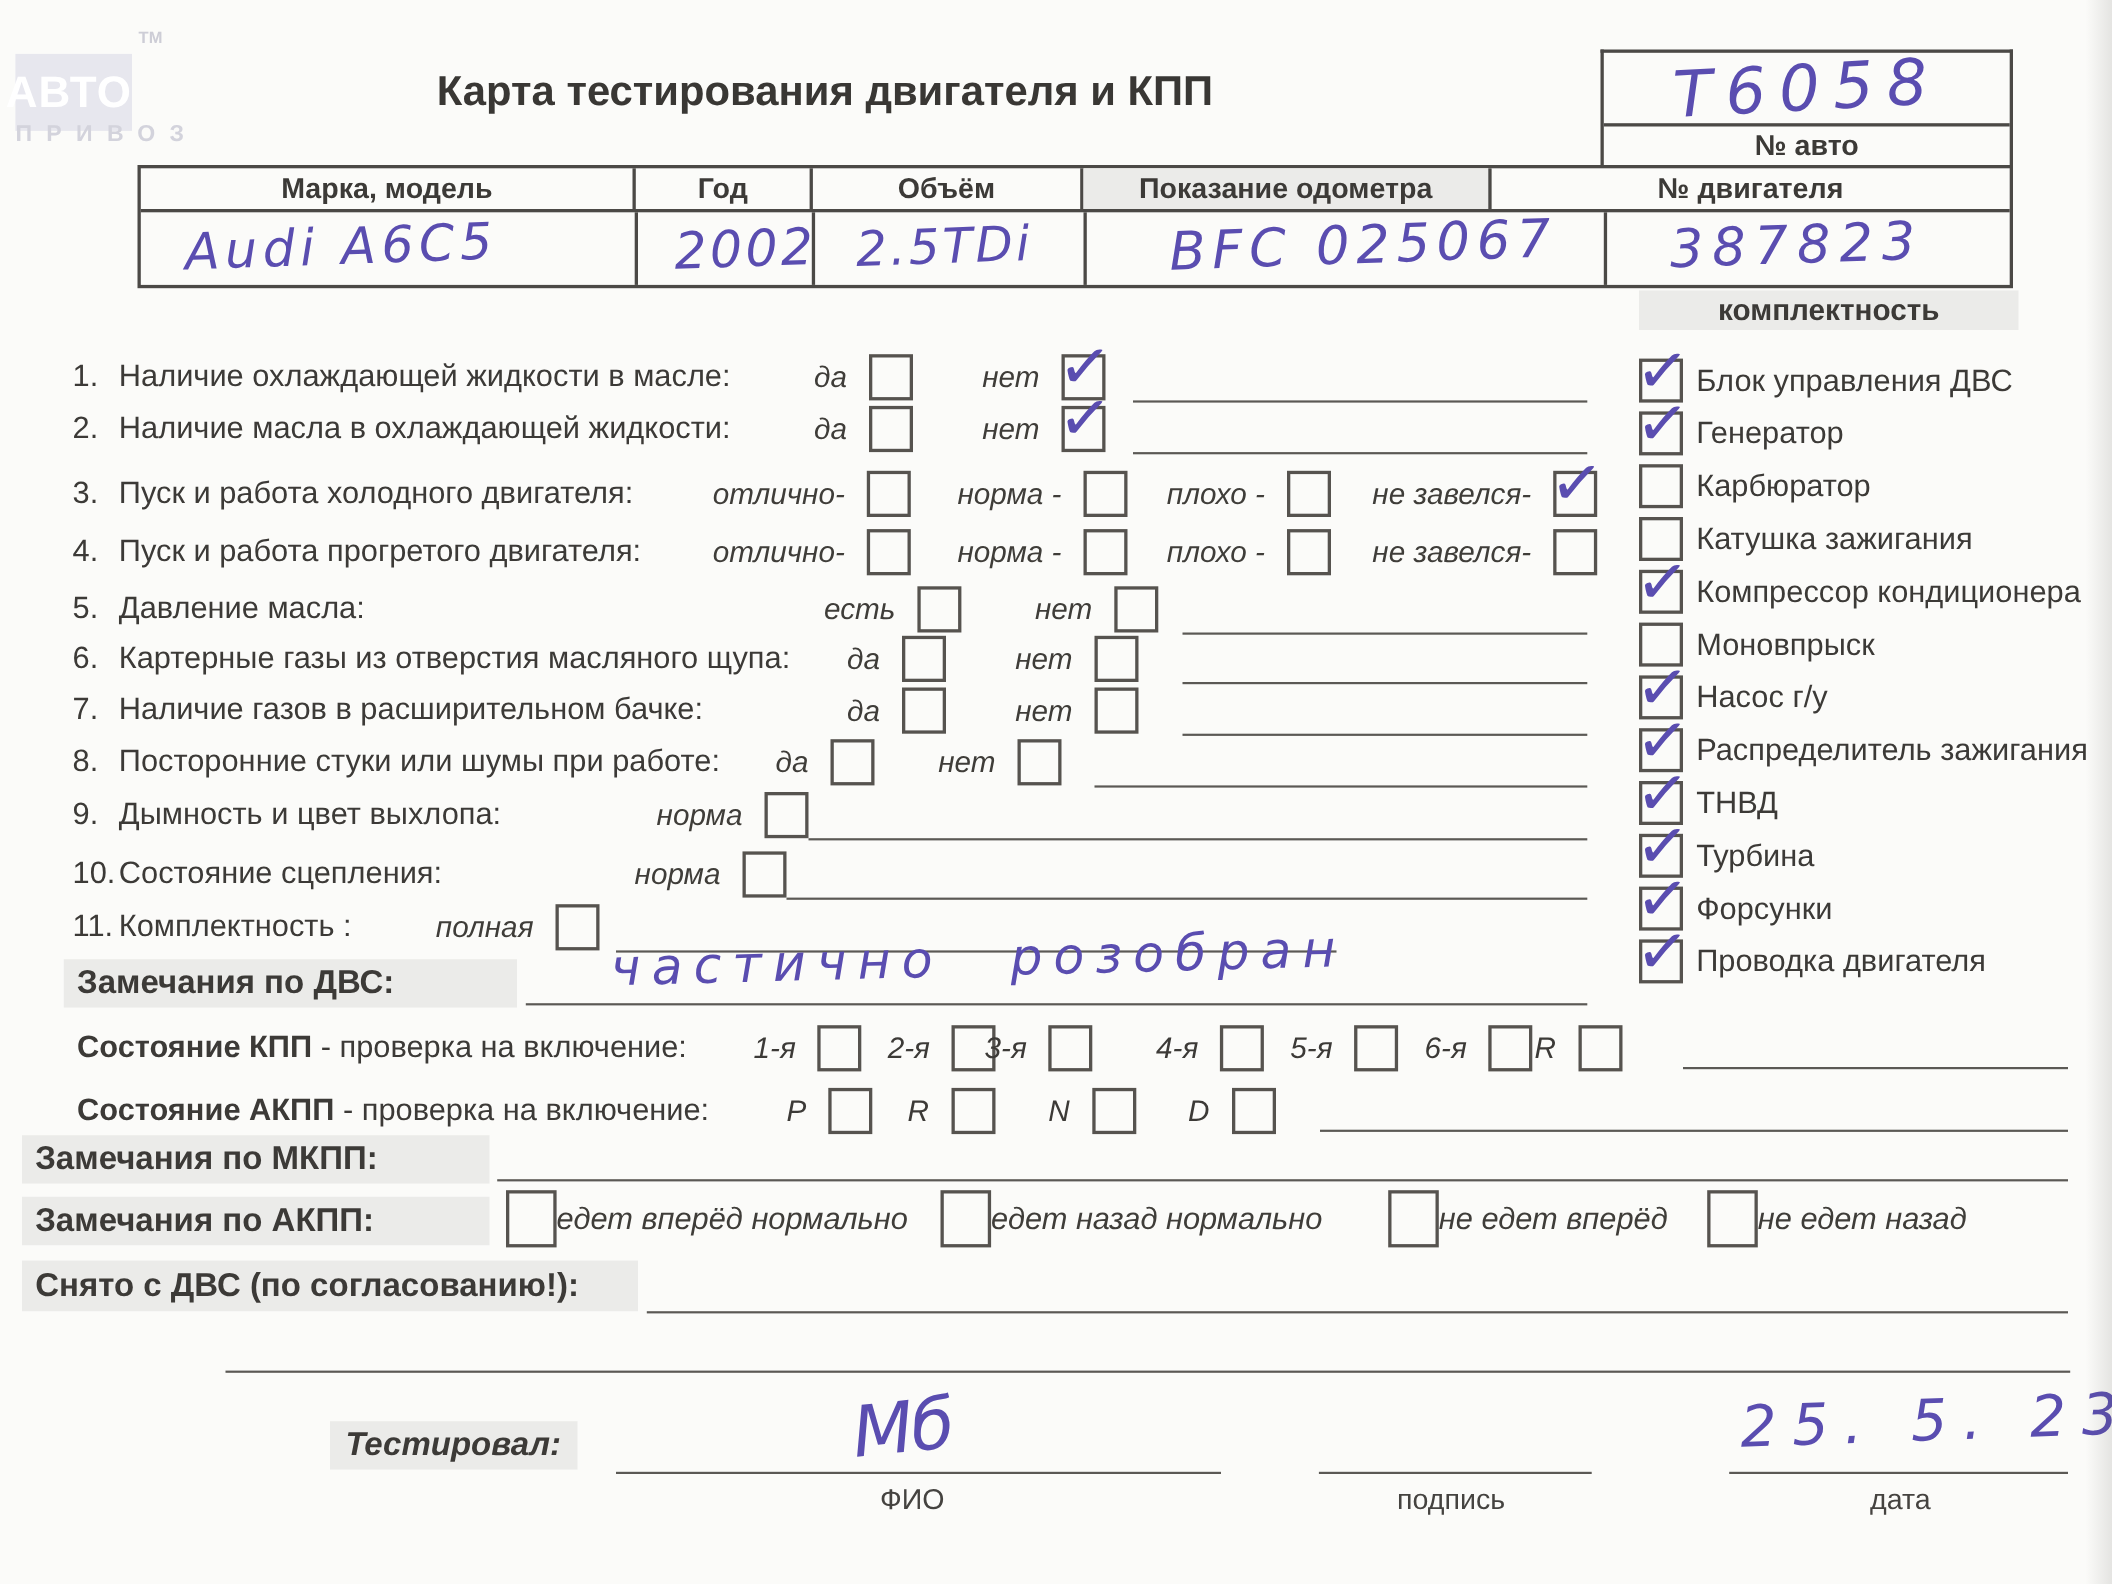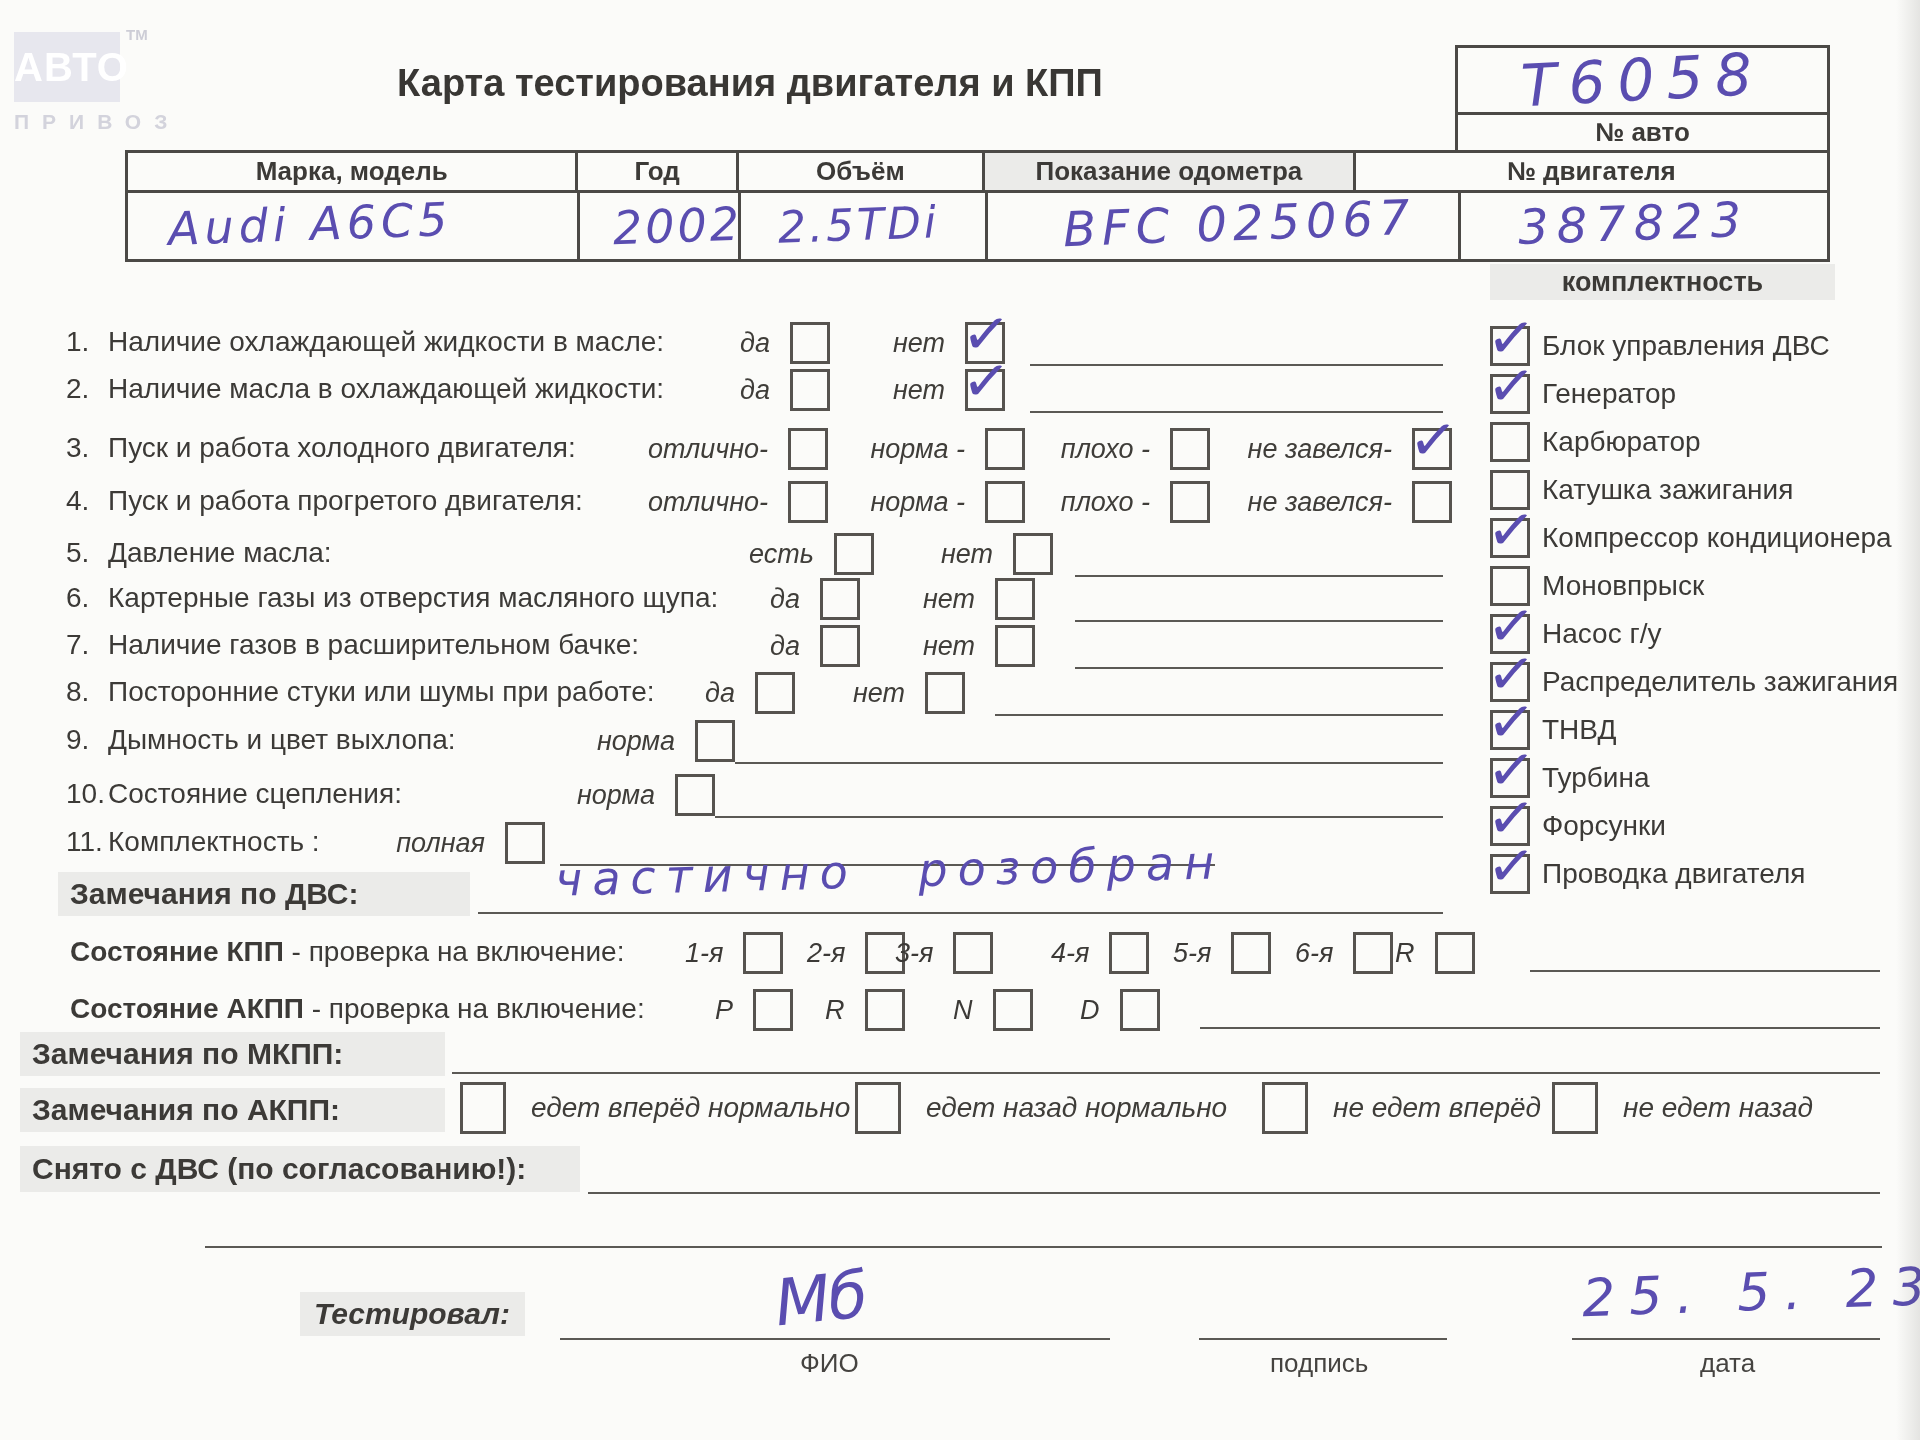--- a/index.html
+++ b/index.html
@@ -16,30 +16,30 @@
 .opt{position:absolute;top:2px;height:46px;display:flex;align-items:center;gap:20px}
 .olbl{font-style:italic;font-size:27px;text-align:right;white-space:nowrap;display:inline-block;color:#3f3d39}
 .wline{position:absolute;height:0;border-bottom:2.5px solid #5b5955}
 .cap{font-size:26px;color:#454340;white-space:nowrap}
 .vcell{border-right:3px solid #4b4946;display:flex;align-items:center;justify-content:center;font-weight:700;font-size:26px}
 .vcell:last-child{border-right:none}
 .vsep{position:absolute;top:0;bottom:0;width:3px;background:#4b4946}
 .kitem{position:absolute;left:1490px;height:42px;display:flex;gap:12px;align-items:center}
 .klabel{font-size:28px;white-space:nowrap}
 .kbx{width:40px;height:40px}
-.ropt{position:absolute;display:flex;gap:25px;align-items:center;height:52px}
+.ropt{position:absolute;display:flex;gap:0;align-items:center;height:52px}
 .rbx{width:46px;height:52px}
 .edge{position:absolute;right:0;top:0;width:24px;height:100%;background:linear-gradient(to right,rgba(90,88,84,0),rgba(90,88,84,.14));pointer-events:none}
 .gearlbl{font-style:italic;font-size:27px;white-space:nowrap}
 </style>
 </head>
 <body>
 
 <div class="abs" style="left:12px;top:18px;width:170px;height:110px">
-  <div class="abs" style="left:2px;top:14px;width:106px;height:70px;background:#e7e7ee;display:flex;align-items:center;justify-content:flex-start">
+  <div class="abs" style="left:2px;top:31px;width:106px;height:70px;background:#e7e7ee;display:flex;align-items:center;justify-content:flex-end">
     <span style="color:#ffffff;font-weight:700;font-size:40px;letter-spacing:1px">АВТО</span>
   </div>
   <div class="abs" style="left:114px;top:8px;font-size:15px;color:#cdcdd6;font-weight:700">TM</div>
   <div class="abs" style="left:2px;top:92px;font-size:21px;color:#d3d3dc;font-weight:700;letter-spacing:13px">ПРИВОЗ</div>
 </div>
 
 <div class="abs" style="left:300px;top:62px;width:900px;text-align:center;font-weight:700;font-size:38px;color:#393734">Карта тестирования двигателя  и КПП</div>
 
 <div class="abs" style="left:1455px;top:45px;width:375px;height:105px;border:3px solid #4b4946;border-bottom:none">
   <div class="abs" style="left:0;top:0;width:100%;height:67px;border-bottom:3px solid #4b4946;display:flex;align-items:center;justify-content:center">

